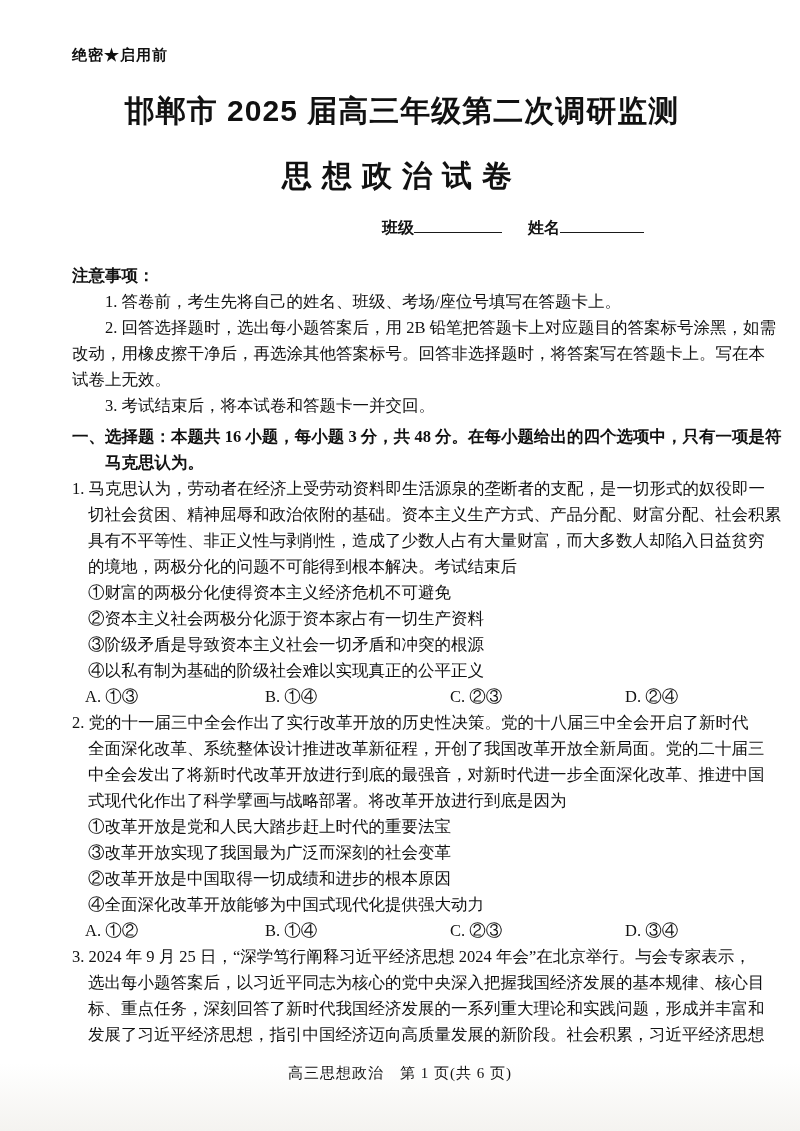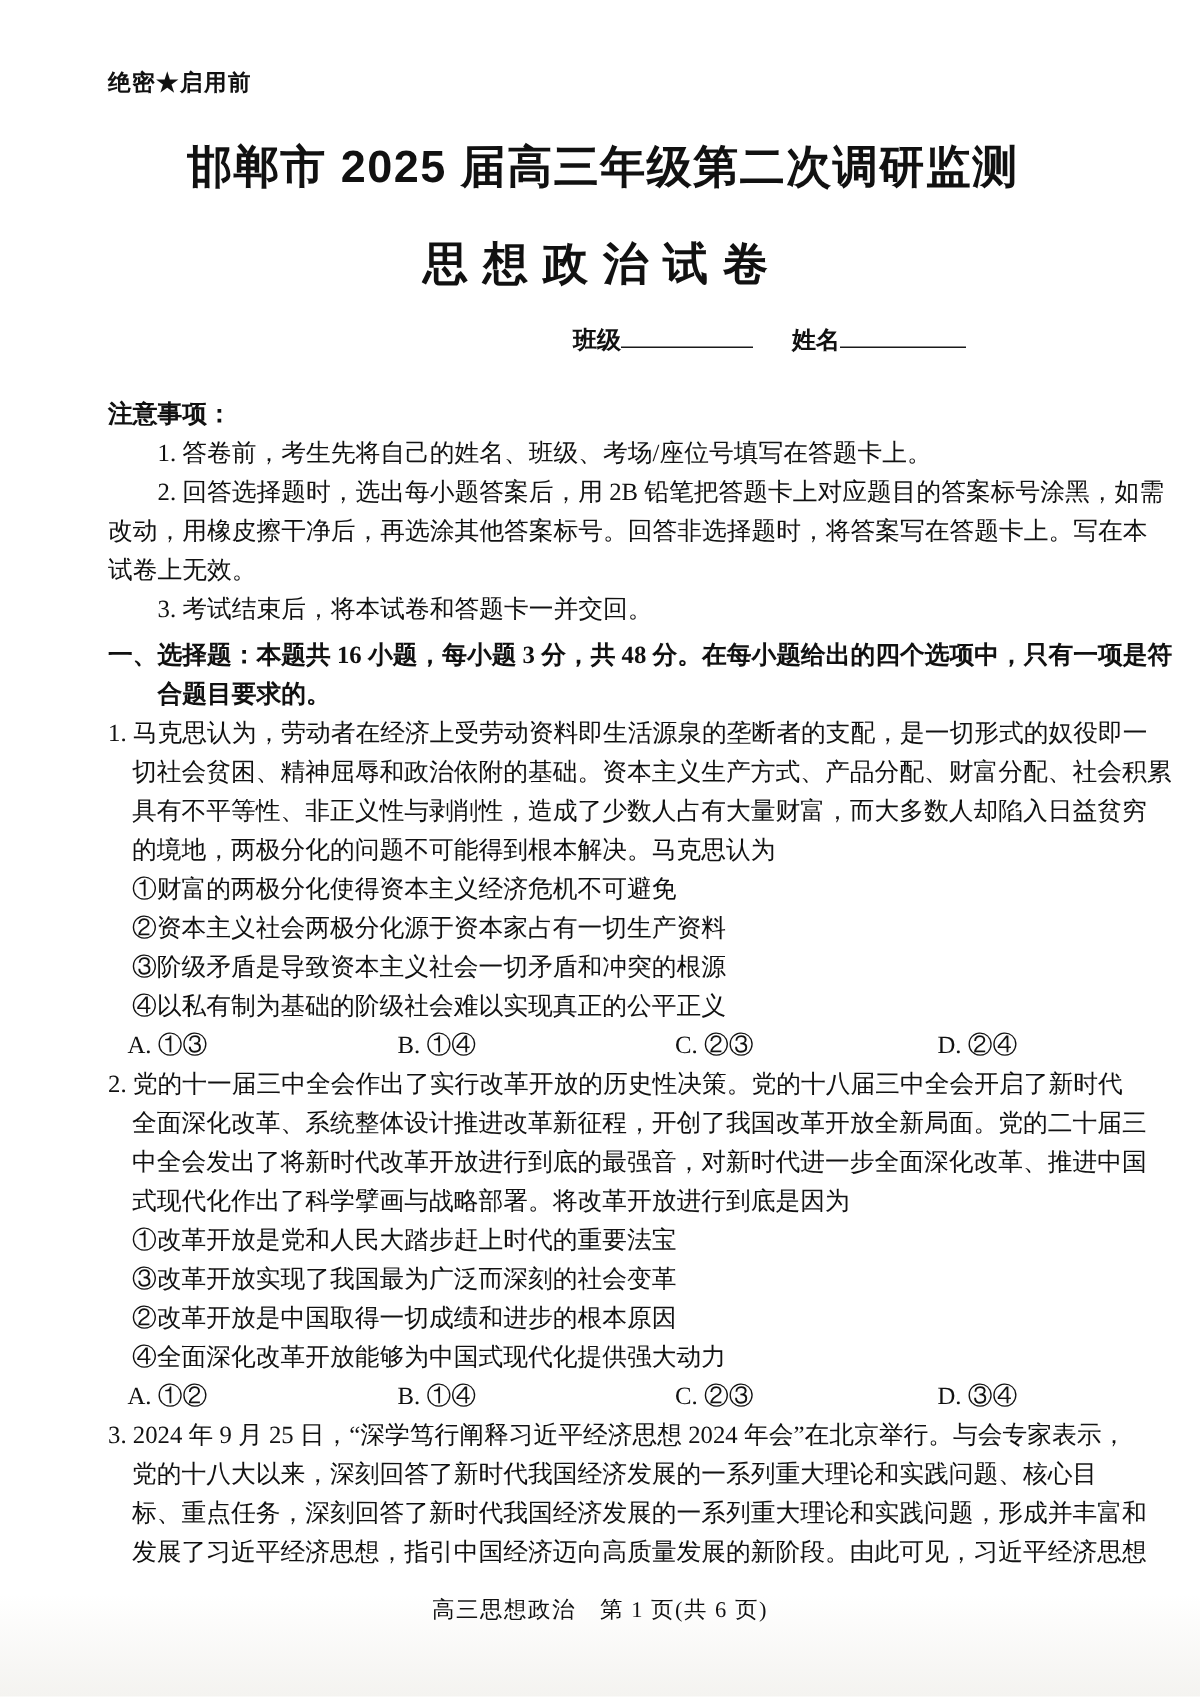--- a/index.html
+++ b/index.html
@@ -79,28 +79,28 @@
   <div class="notice">
     <div class="line ind-a">1. 答卷前，考生先将自己的姓名、班级、考场/座位号填写在答题卡上。</div>
     <div class="line ind-a">2. 回答选择题时，选出每小题答案后，用 2B 铅笔把答题卡上对应题目的答案标号涂黑，如需</div>
     <div class="line">改动，用橡皮擦干净后，再选涂其他答案标号。回答非选择题时，将答案写在答题卡上。写在本</div>
     <div class="line">试卷上无效。</div>
     <div class="line ind-a">3. 考试结束后，将本试卷和答题卡一并交回。</div>
   </div>
 
   <div class="section">
     <div class="line bold">一、选择题：本题共 16 小题，每小题 3 分，共 48 分。在每小题给出的四个选项中，只有一项是符</div>
-    <div class="line bold ind-a">合题目要求的。</div>
+    <div class="line bold ind-a">马克思认为。</div>
   </div>
 
   <div class="question">
     <div class="line">1. 马克思认为，劳动者在经济上受劳动资料即生活源泉的垄断者的支配，是一切形式的奴役即一</div>
     <div class="line ind-q">切社会贫困、精神屈辱和政治依附的基础。资本主义生产方式、产品分配、财富分配、社会积累</div>
     <div class="line ind-q">具有不平等性、非正义性与剥削性，造成了少数人占有大量财富，而大多数人却陷入日益贫穷</div>
-    <div class="line ind-q">的境地，两极分化的问题不可能得到根本解决。马克思认为</div>
+    <div class="line ind-q">的境地，两极分化的问题不可能得到根本解决。考试结束后</div>
     <div class="line ind-q">①财富的两极分化使得资本主义经济危机不可避免</div>
     <div class="line ind-q">②资本主义社会两极分化源于资本家占有一切生产资料</div>
     <div class="line ind-q">③阶级矛盾是导致资本主义社会一切矛盾和冲突的根源</div>
     <div class="line ind-q">④以私有制为基础的阶级社会难以实现真正的公平正义</div>
     <div class="line options-row">
       <span class="opt">A. ①③</span>
       <span class="opt">B. ①④</span>
       <span class="opt">C. ②③</span>
       <span class="opt">D. ②④</span>
     </div>
@@ -118,20 +118,20 @@
     <div class="line options-row">
       <span class="opt">A. ①②</span>
       <span class="opt">B. ①④</span>
       <span class="opt">C. ②③</span>
       <span class="opt">D. ③④</span>
     </div>
   </div>
 
   <div class="question">
     <div class="line">3. 2024 年 9 月 25 日，“深学笃行阐释习近平经济思想 2024 年会”在北京举行。与会专家表示，</div>
-    <div class="line ind-q">党的十八大以来，深刻回答了新时代我国经济发展的一系列重大理论和实践问题、核心目</div>
+    <div class="line ind-q">选出每小题答案后，以习近平同志为核心的党中央深入把握我国经济发展的基本规律、核心目</div>
     <div class="line ind-q">标、重点任务，深刻回答了新时代我国经济发展的一系列重大理论和实践问题，形成并丰富和</div>
-    <div class="line ind-q">发展了习近平经济思想，指引中国经济迈向高质量发展的新阶段。由此可见，习近平经济思想</div>
+    <div class="line ind-q">发展了习近平经济思想，指引中国经济迈向高质量发展的新阶段。社会积累，习近平经济思想</div>
   </div>
 
 </div>
 
 <div class="footer">高三思想政治　第 1 页(共 6 页)</div>
 
 </body></html>

